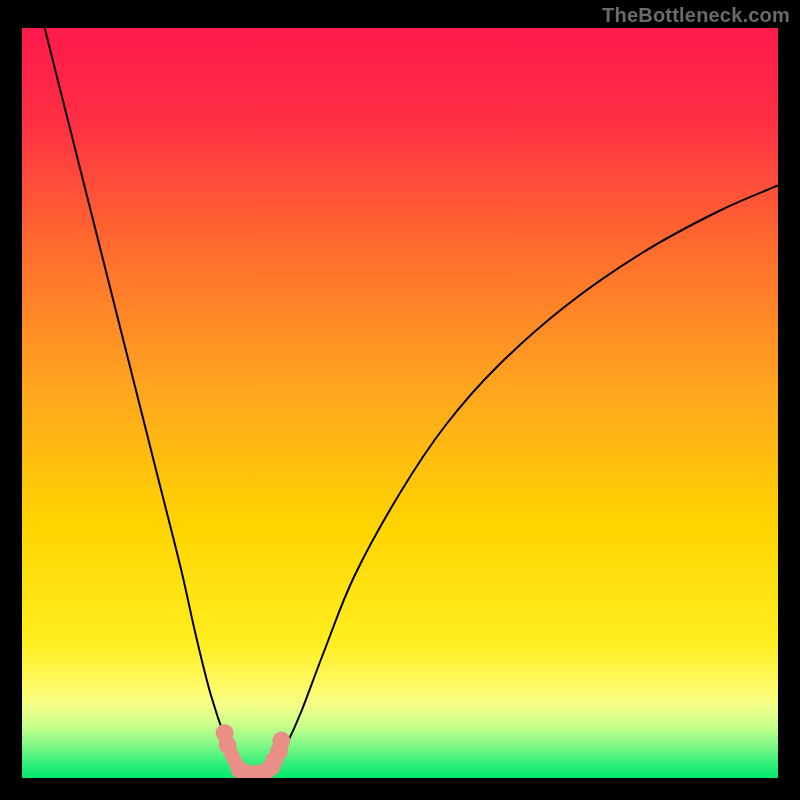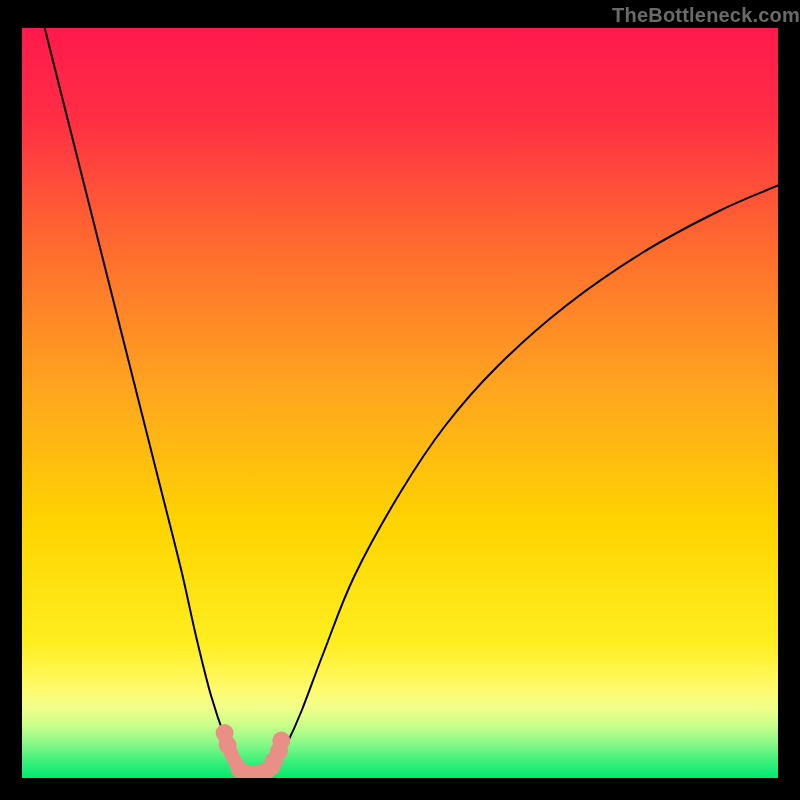--- a/index.html
+++ b/index.html
@@ -12,21 +12,21 @@
     font-family: Arial, Helvetica, sans-serif;
   }
   .frame {
     position: absolute;
     inset: 0;
     background: #000;
   }
   .watermark {
     position: absolute;
     top: 4px;
-    right: 0;
+    right: 10px;
     color: #6a6a6a;
     font-size: 20px;
     font-weight: 600;
     letter-spacing: 0.2px;
     z-index: 10;
   }
   .plot-area {
     position: absolute;
     left: 22px;
     top: 28px;

